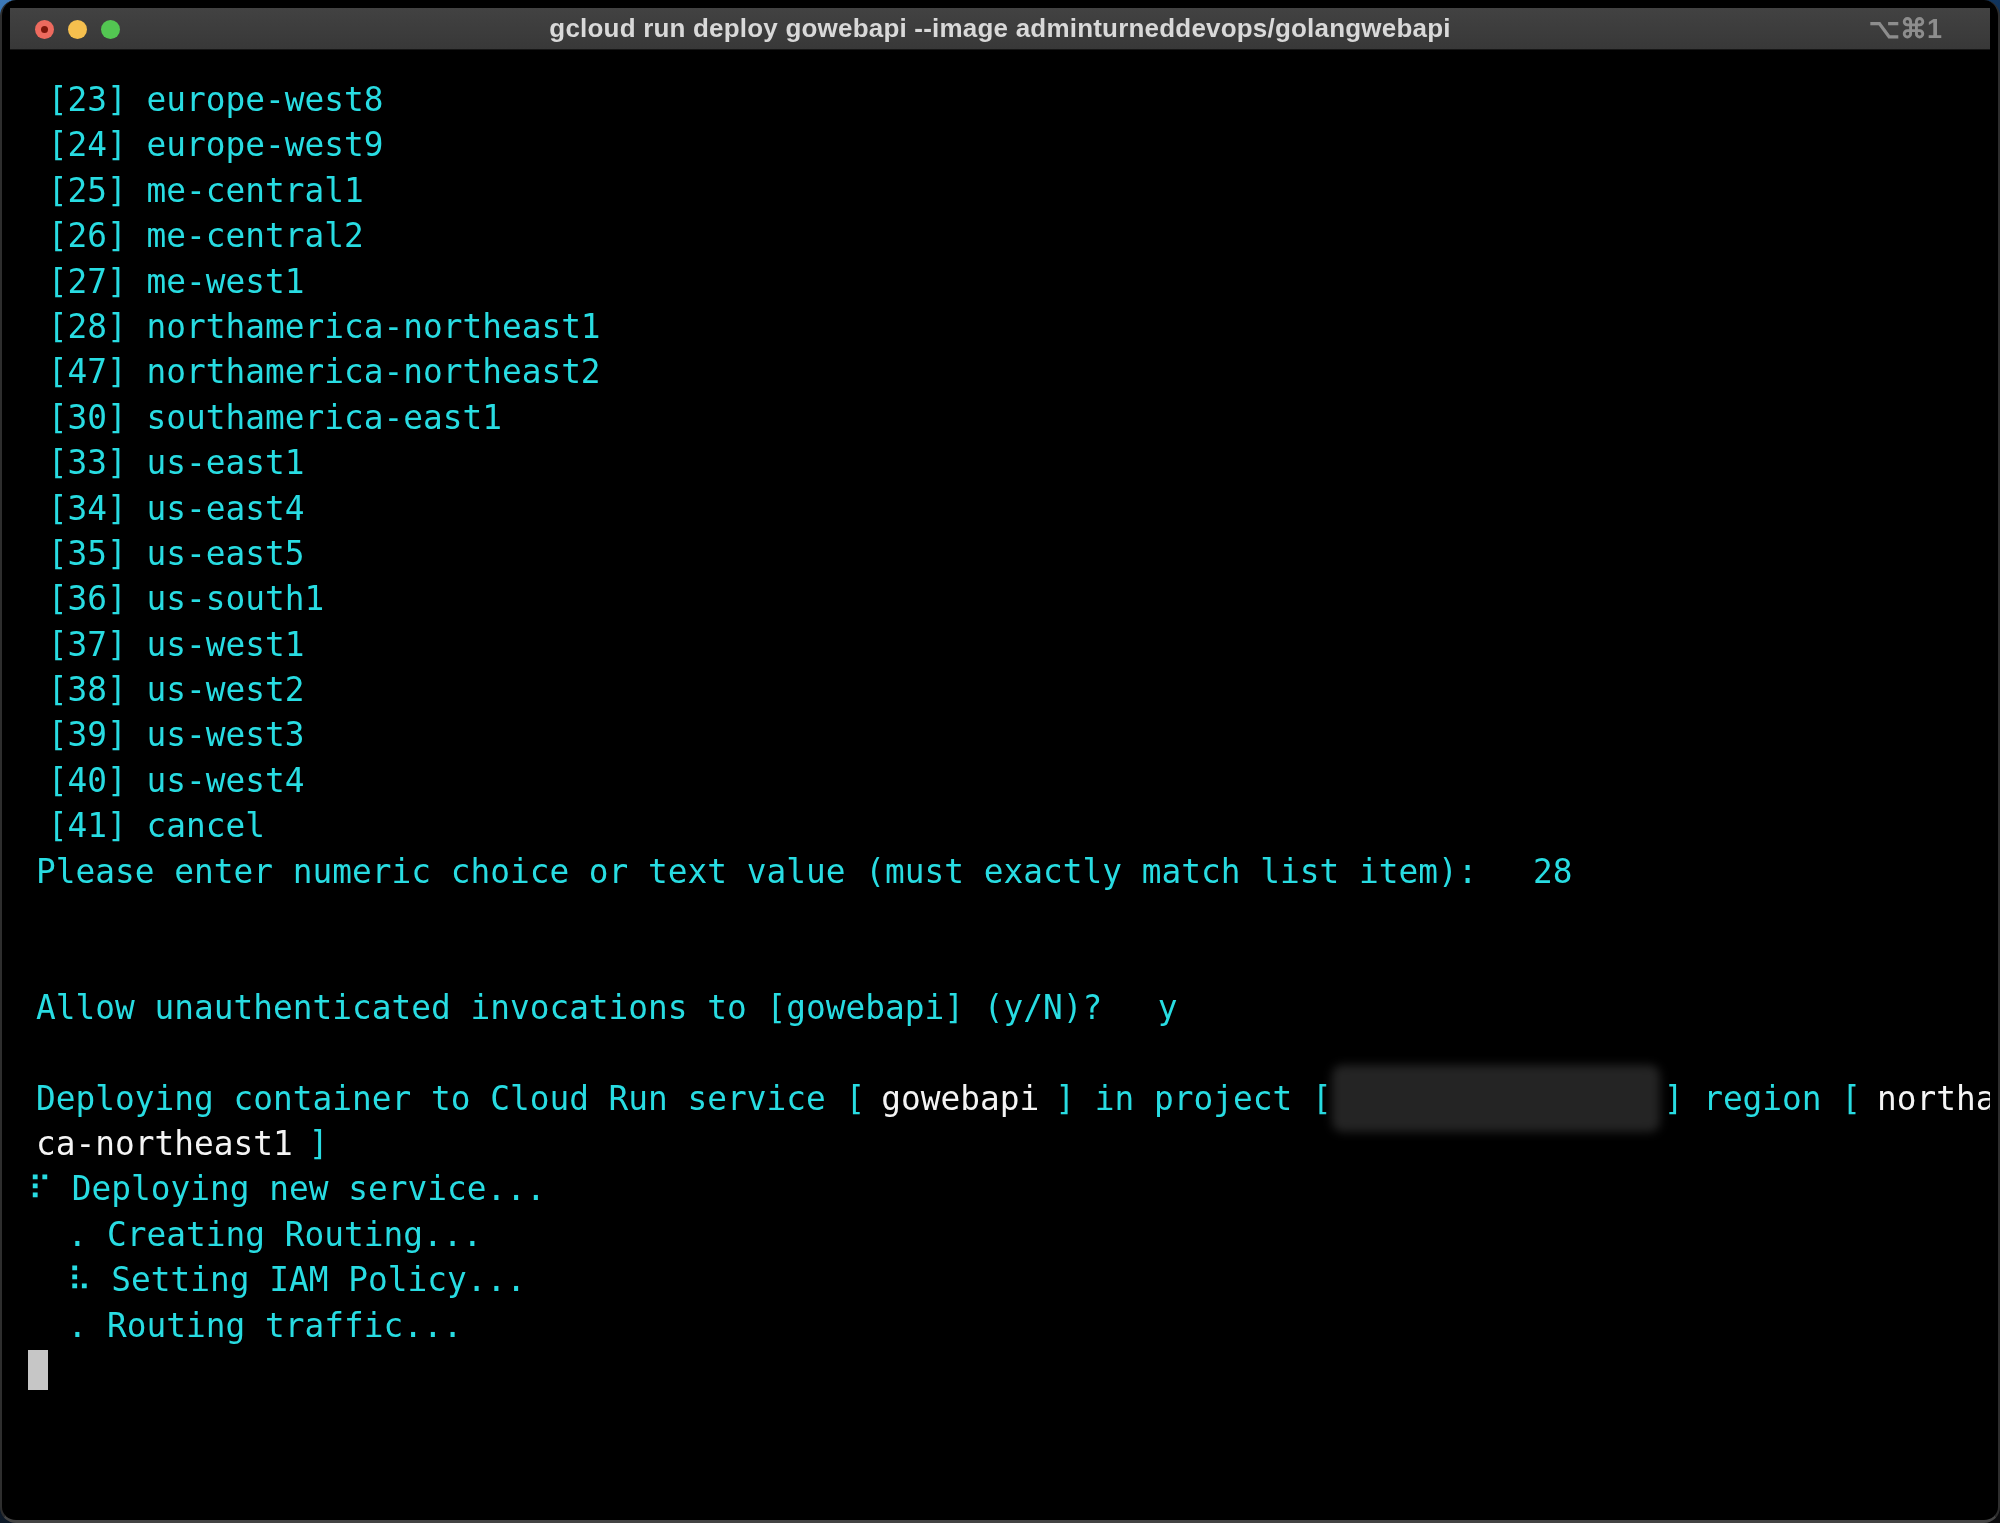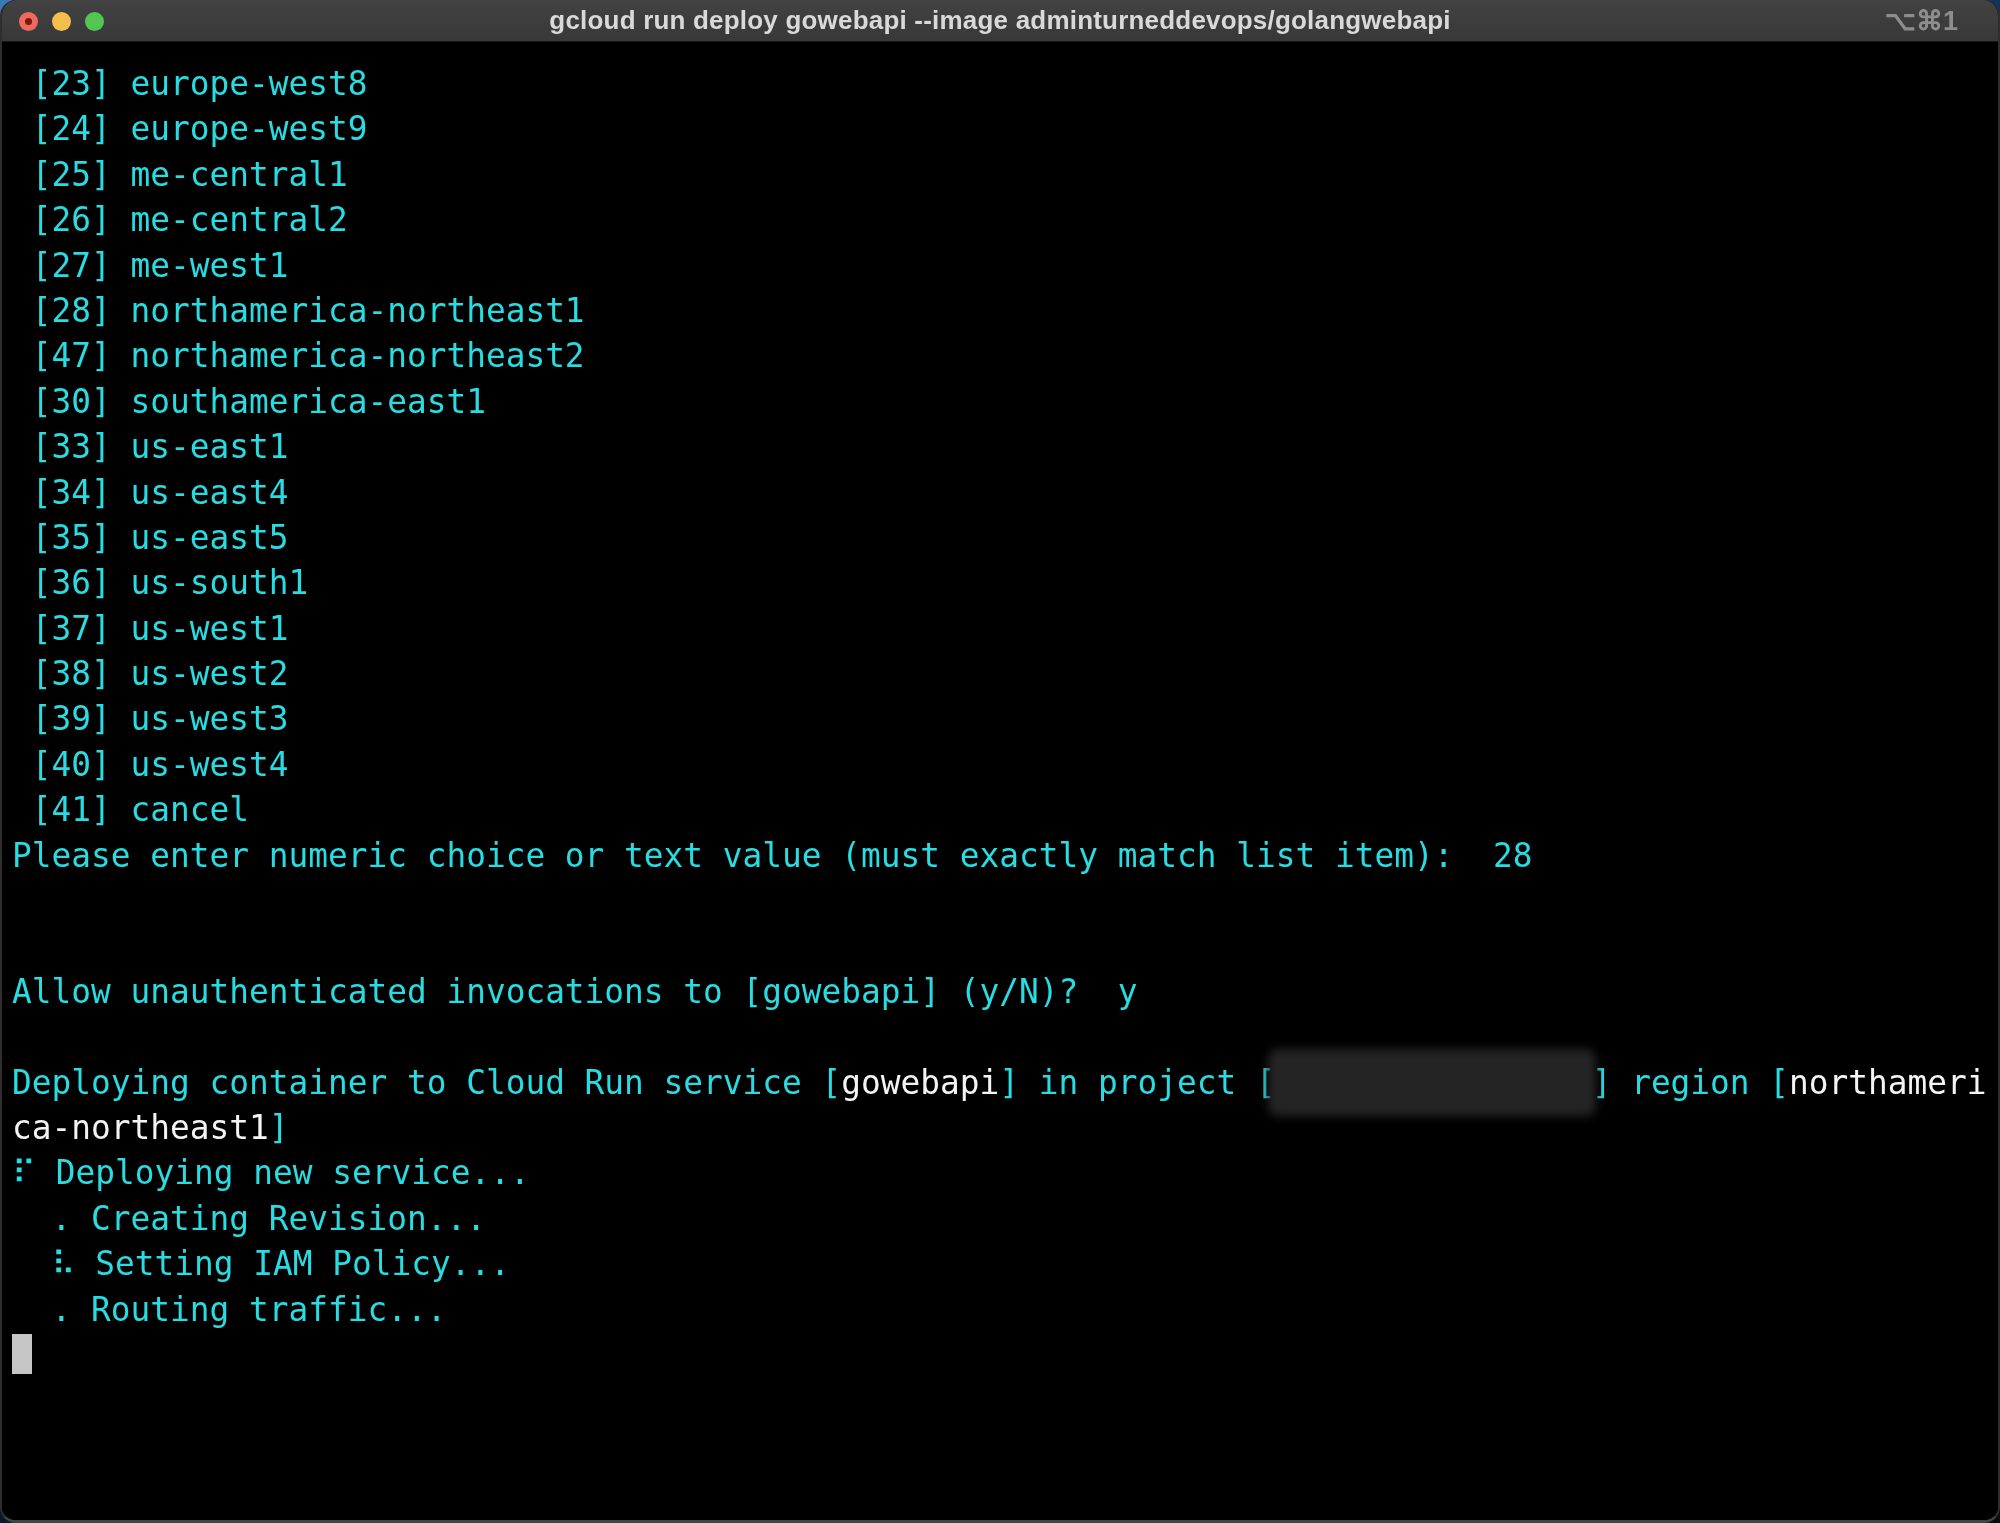--- a/index.html
+++ b/index.html
@@ -2,21 +2,21 @@
 <html style="--cyan: #28dce2; --white: #f4f4f4; --bg: #000000; --titlebar_top: #424242; --titlebar_bottom: #383838; --title_text: #d9d9d9; --shortcut_text: #8d8d8d; --close: #ed6a5e; --close_dot: #7e160a; --minimize: #f5bf4e; --zoom: #53c652; --cursor: #c6c6c6; --redaction: #242424; --window_border: #444444; --desktop_top: #3c79b8; --desktop_mid: #123f72; --desktop_bottom: #0b0b0d;"><head>
 <meta charset="utf-8">
 <style>
   :root{
     --cyan:#28dce2; --white:#f4f4f4; --bg:#000000;
     --titlebar_top:#424242; --titlebar_bottom:#383838; --title_text:#d9d9d9; --shortcut_text:#8d8d8d;
     --close:#ed6a5e; --close_dot:#7e160a; --minimize:#f5bf4e; --zoom:#53c652;
     --cursor:#c6c6c6; --redaction:#242424; --window_border:#444444;
     --desktop_top:#3c79b8; --desktop_mid:#123f72; --desktop_bottom:#0b0b0d;
   }
-  *{margin:0;padding:0;box-sizing:border-box;}
+  *{margin:0;padding:8px;box-sizing:border-box;}
   html,body{width:2000px;height:1523px;overflow:hidden;}
   body{
     background:linear-gradient(160deg,var(--desktop_top) 0%,var(--desktop_mid) 18%,var(--desktop_bottom) 85%);
     font-family:"Liberation Sans",sans-serif;
   }
   .window{
     position:absolute;left:0;top:0;width:2000px;height:1523px;
     border-radius:16px;overflow:hidden;
     border-left:2px solid #2e2e2e;border-right:2px solid #2e2e2e;border-bottom:3px solid var(--window_border);
     display:flex;flex-direction:column;background:var(--bg);
@@ -89,18 +89,18 @@
     <div class="line"><span>Please enter numeric choice or text value (must exactly match list item):</span><span class="ans">28</span></div>
     <div class="line"></div>
     <div class="line"></div>
     <div class="line"><span>Allow unauthenticated invocations to [gowebapi] (y/N)?</span><span class="ans">y</span></div>
     <div class="line"></div>
 
     <div class="line"><span>Deploying container to Cloud Run service [</span><span class="white">gowebapi</span><span>] in project [</span><span class="redacted"></span><span>] region [</span><span class="white">northameri</span></div>
     <div class="line"><span class="white">ca-northeast1</span><span>]</span></div>
 
     <div class="line">⠏ Deploying new service...</div>
-    <div class="line">  . Creating Revision...</div>
+    <div class="line">  . Creating Routing...</div>
     <div class="line">  ⠧ Setting IAM Policy...</div>
     <div class="line">  . Routing traffic...</div>
     <div class="line"><span class="cursor"></span></div>
   </div>
 </div>
 
 </body></html>

